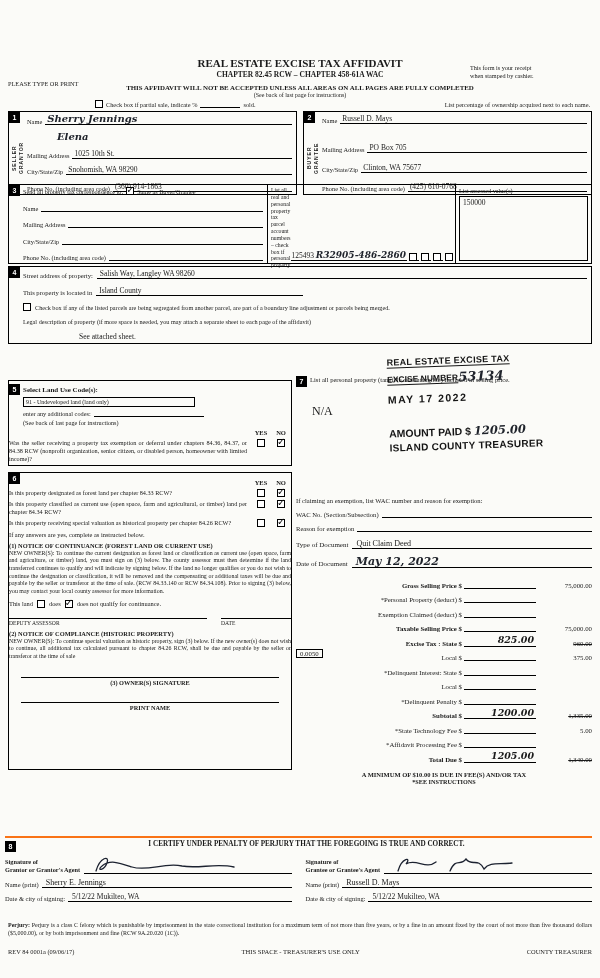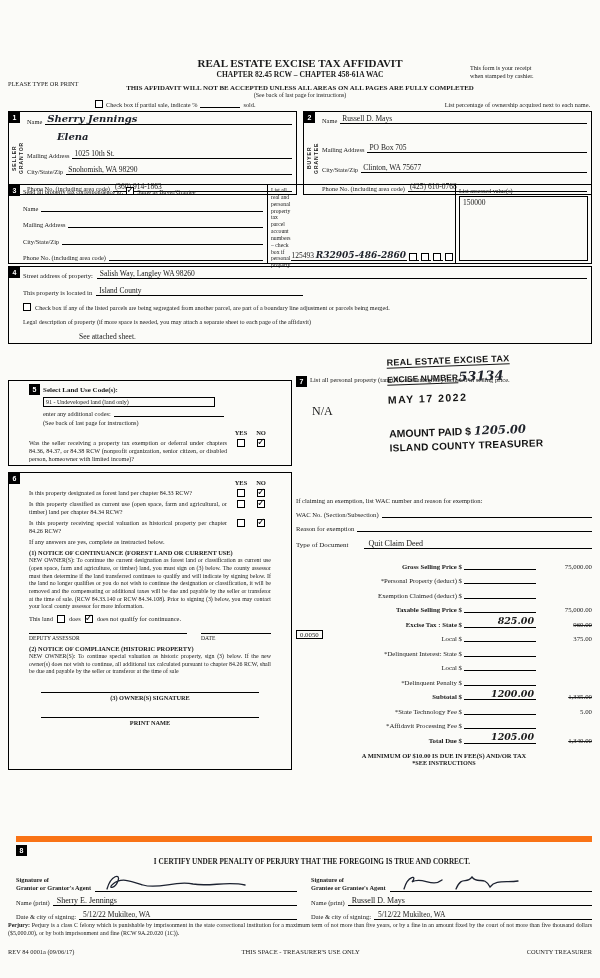--- a/index.html
+++ b/index.html
@@ -69,21 +69,21 @@
   .stamp-l1 { font-size:9px; letter-spacing:.3px; border-bottom:1px solid #151515; display:inline-block; }
   .stamp-l2 { margin-top:2px; font-size:8.5px; }
   .stamp-l2 .lbl { border-bottom:1px solid #151515; }
   .stamp-num { font-size:13px; position:relative; top:1px; left:-2px; }
   .stamp-date { margin-top:8px; font-size:10.5px; letter-spacing:1.5px; }
   .stamp-amt { margin-top:21px; font-size:10.5px; }
   .stamp-amt .hw { font-size:11.5px; }
   .stamp-treas { font-size:10px; margin-top:2px; letter-spacing:.3px; }
   
   .leftcol { position:absolute; left:8px; top:380px; width:284px; }
-  .secbox { border:1px solid #000; padding:3px 20px; position:relative; }
+  .secbox { border:1px solid #000; padding:3px 0; position:relative; }
   .sec5-title { display:flex; gap:3px; align-items:center; font-weight:bold; font-size:7px; }
   .code-box { border:1px solid #000; width:172px; margin:2px 0 0 14px; padding:1px 2px; font-size:6px; }
   .addl-row { display:flex; align-items:flex-end; gap:3px; margin:2px 0 0 14px; font-size:6.3px; }
   .addl-row .fline { width:110px; border-bottom:1px solid #000; min-height:8px; }
   .see-back2 { margin:2px 0 0 14px; font-size:6.2px; }
   .yn-head { display:flex; justify-content:flex-end; gap:0; font-weight:bold; font-size:6.5px; margin-top:3px; }
   .yn-head span, .q-boxes span.cell { width:20px; text-align:center; }
   .q-row { display:flex; align-items:flex-start; margin-top:3px; }
   .q-text { flex:1; font-size:6.2px; line-height:1.25; text-align:justify; padding-right:4px; }
   .q-boxes { display:flex; }
@@ -99,35 +99,35 @@
   .slot.date { width:70px; }
   .center-slot { border-top:1px solid #000; text-align:center; font-weight:bold; font-size:6.3px; padding-top:1px; margin:16px 12px 0; }
   
   .rightcol { position:absolute; left:296px; top:376px; width:296px; }
   .sec7-head { display:flex; gap:3px; align-items:flex-start; font-size:6.6px; line-height:1.25; }
   .na { margin:17px 0 0 16px; font-size:12px; }
   .r-spacer { height:78px; }
   .exempt-note { font-size:6.6px; }
   .r-line-row { display:flex; align-items:flex-end; gap:3px; margin-top:5px; font-size:6.6px; }
   .r-line-row .fline { flex:1; border-bottom:1px solid #000; min-height:9px; padding:0 3px; }
-  .doc-row { display:flex; align-items:flex-end; gap:16px; margin-top:7px; font-size:7px; }
+  .doc-row { display:flex; align-items:flex-end; gap:4px; margin-top:7px; font-size:7px; }
   .doc-row .fline { flex:1; border-bottom:1px solid #000; min-height:10px; padding:0 4px; }
   .doc-val { font-size:8px; }
   .hw-date { font-size:11px; line-height:1; }
   .fin { margin-top:6px; }
   .fin-row { display:flex; align-items:flex-end; height:14.5px; font-size:6.8px; }
   .fin-label { flex:1; text-align:right; padding-right:2px; white-space:nowrap; }
   .fin-line { width:72px; border-bottom:1px solid #000; text-align:right; padding:0 2px; }
   .hw-amt { font-family:"DejaVu Serif", serif; font-style:italic; font-weight:700; font-size:9.5px; line-height:1; position:relative; top:-1px; }
   .fin-val { width:56px; text-align:right; padding-left:2px; }
   .rate-box { border:1px solid #000; padding:0 3px; font-size:6.8px; align-self:center; }
   .min-note { text-align:center; font-weight:bold; font-size:6.5px; margin-top:8px; }
   .see-instr { text-align:center; font-weight:bold; font-size:6.2px; }
   
-  .sec8 { position:absolute; left:16px; right:8px; top:836px; border-top:6px solid #f97316; padding-top:16px; }
+  .sec8 { position:absolute; left:5px; right:8px; top:836px; border-top:2px solid #f97316; padding-top:2px; }
   .sec8 .num-sq { position:absolute; left:0; top:3px; }
   .certify { text-align:center; font-weight:bold; font-size:7.2px; margin-left:16px; }
   .sig-grid { display:flex; gap:14px; margin-top:4px; }
   .sig-col { flex:1; }
   .sig-row { display:flex; align-items:flex-end; gap:4px; }
   .sig-label { font-weight:bold; font-size:6.3px; line-height:1.25; white-space:nowrap; }
   .sig-area { flex:1; border-bottom:1px solid #000; height:22px; position:relative; }
   .sig-area svg { position:absolute; bottom:-4px; left:6px; }
   .nrow { display:flex; align-items:flex-end; gap:3px; margin-top:4px; font-size:6.5px; }
   .nrow .fline { flex:1; border-bottom:1px solid #000; min-height:9px; padding:0 4px; }
@@ -430,20 +430,24 @@
       <span class="fline"></span>
       </div>
     <div class="r-line-row">
         <span>Reason for exemption</span>
       <span class="fline"></span>
       </div>
     <div class="doc-row">
         <span>Type of Document</span>
       <span class="fline"><span class="doc-val">Quit Claim Deed</span></span>
       </div>
+    <div class="doc-row">
+        <span>Date of Document</span>
+      <span class="fline"><span class="hw hw-date">May 12, 2022</span></span>
+      </div>
 
     <div class="fin">
       <div class="fin-row">
           <span class="fin-label bold">Gross Selling Price $</span>
           <span class="fin-line"><span class="hw-amt"></span></span>
           <span class="fin-val"><span class="struck"></span><span>75,000.00</span></span>
         </div>
       <div class="fin-row">
           <span class="fin-label">*Personal Property (deduct) $</span>
           <span class="fin-line"><span class="hw-amt"></span></span>

